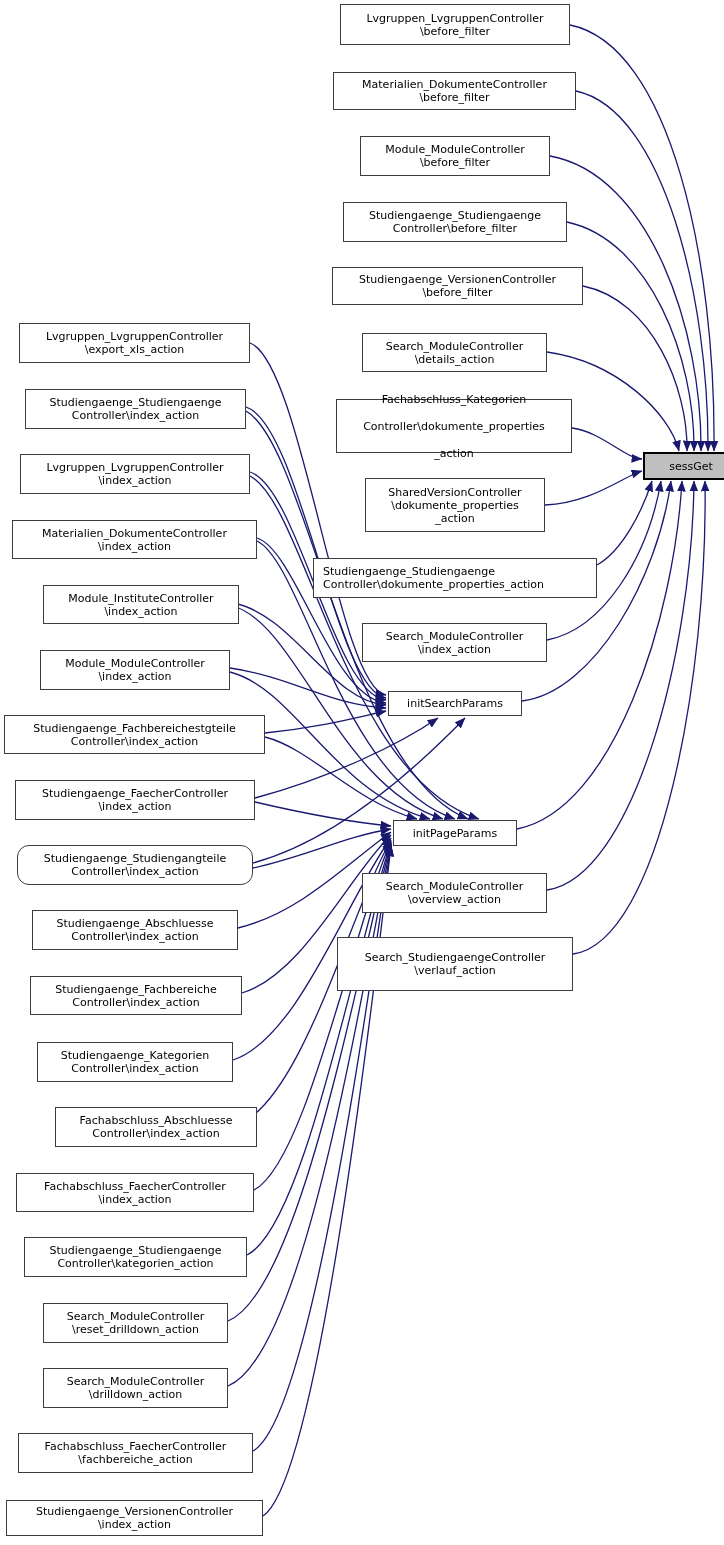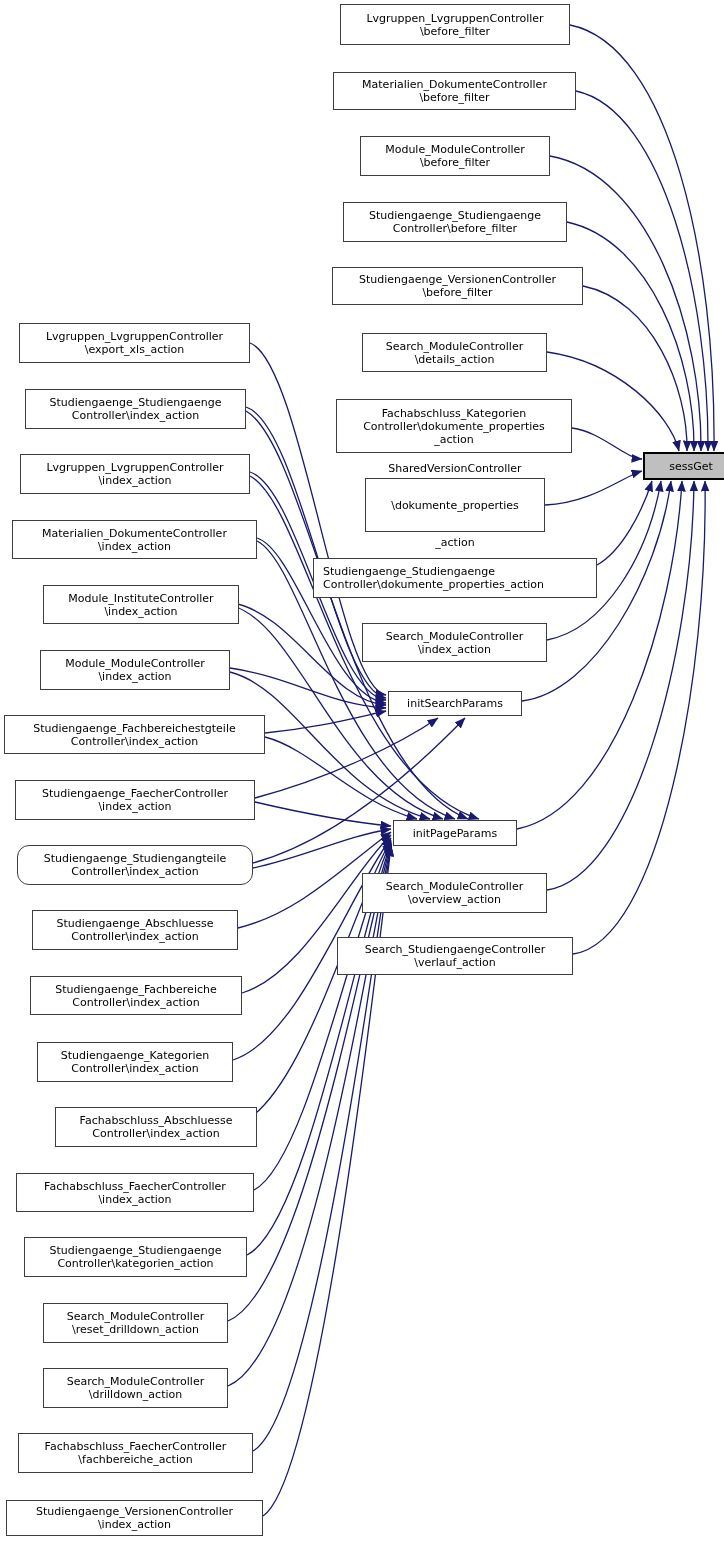--- a/index.html
+++ b/index.html
@@ -117,43 +117,43 @@
       <div class="line">Controller\before_filter</div>
     </div>
     <div class="node" style="left: 332px; top: 267px; width: 251px; height: 38px;">
       <div class="line">Studiengaenge_VersionenController</div>
       <div class="line">\before_filter</div>
     </div>
     <div class="node" style="left: 362px; top: 333px; width: 185px; height: 39px;">
       <div class="line">Search_ModuleController</div>
       <div class="line">\details_action</div>
     </div>
-    <div class="node" style="left: 336px; top: 399px; width: 236px; height: 54px;">
+    <div class="node" style="left: 336px; top: 399px; width: 236px; height: 54px; gap: 14px;">
       <div class="line">Fachabschluss_Kategorien</div>
       <div class="line">Controller\dokumente_properties</div>
       <div class="line">_action</div>
     </div>
-    <div class="node" style="left: 365px; top: 478px; width: 180px; height: 54px; gap: 24px;">
+    <div class="node" style="left: 365px; top: 478px; width: 180px; height: 54px;">
       <div class="line">SharedVersionController</div>
       <div class="line">\dokumente_properties</div>
       <div class="line">_action</div>
     </div>
     <div class="node left-align" style="left: 313px; top: 558px; width: 284px; height: 40px;">
       <div class="line">Studiengaenge_Studiengaenge</div>
       <div class="line">Controller\dokumente_properties_action</div>
     </div>
     <div class="node" style="left: 362px; top: 623px; width: 185px; height: 39px;">
       <div class="line">Search_ModuleController</div>
       <div class="line">\index_action</div>
     </div>
     <div class="node" style="left: 362px; top: 873px; width: 185px; height: 40px;">
       <div class="line">Search_ModuleController</div>
       <div class="line">\overview_action</div>
     </div>
-    <div class="node" style="left: 337px; top: 937px; width: 236px; height: 38px;">
+    <div class="node" style="left: 337px; top: 937px; width: 236px; height: 54px;">
       <div class="line">Search_StudiengaengeController</div>
       <div class="line">\verlauf_action</div>
     </div>
     <div class="node" style="left: 19px; top: 323px; width: 231px; height: 40px;">
       <div class="line">Lvgruppen_LvgruppenController</div>
       <div class="line">\export_xls_action</div>
     </div>
     <div class="node" style="left: 25px; top: 389px; width: 221px; height: 40px;">
       <div class="line">Studiengaenge_Studiengaenge</div>
       <div class="line">Controller\index_action</div>

